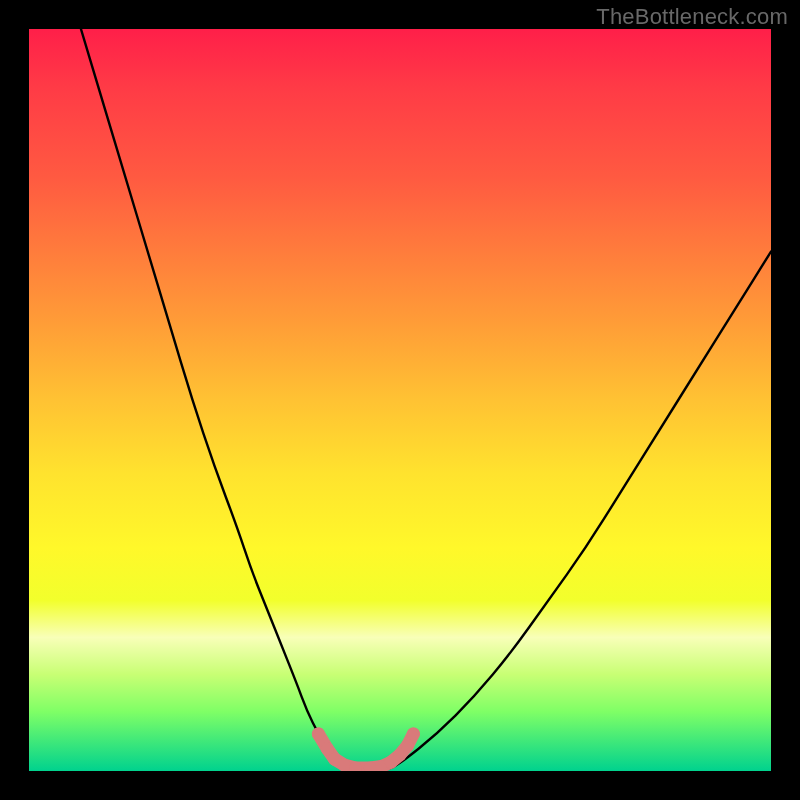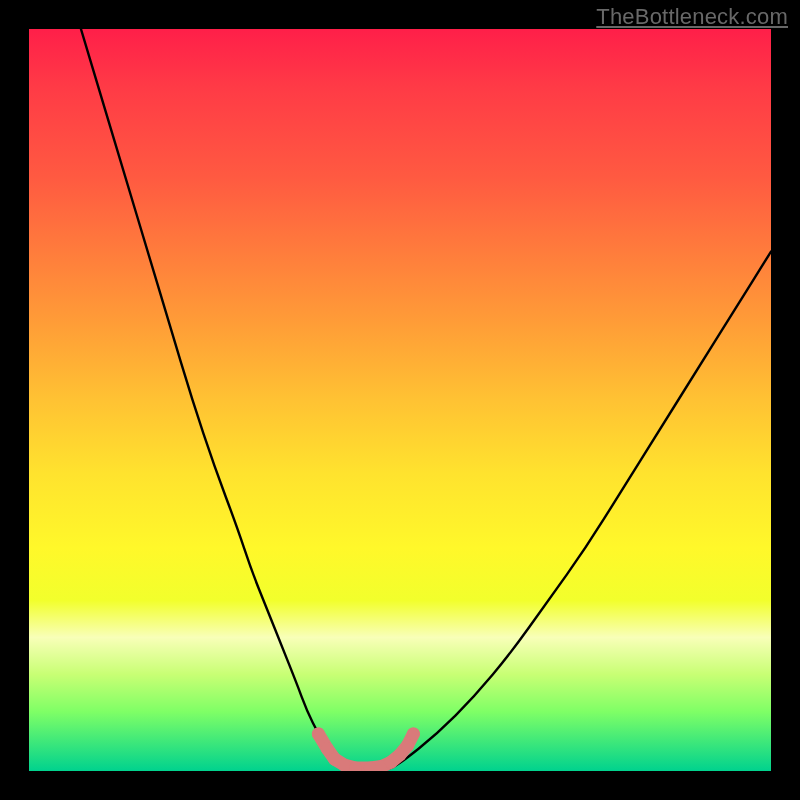--- a/index.html
+++ b/index.html
@@ -60,21 +60,20 @@
   }
   .watermark {
     position: absolute;
     top: 4px;
     right: 12px;
     color: #686868;
     font-size: 22px;
     font-weight: 500;
     letter-spacing: 0.2px;
     user-select: none;
-    text-decoration: underline;
   }
 </style>
 </head>
 <body>
 
 <div class="frame">
 
   <div class="plot-area">
     <div class="gradient-bg"></div>
 

